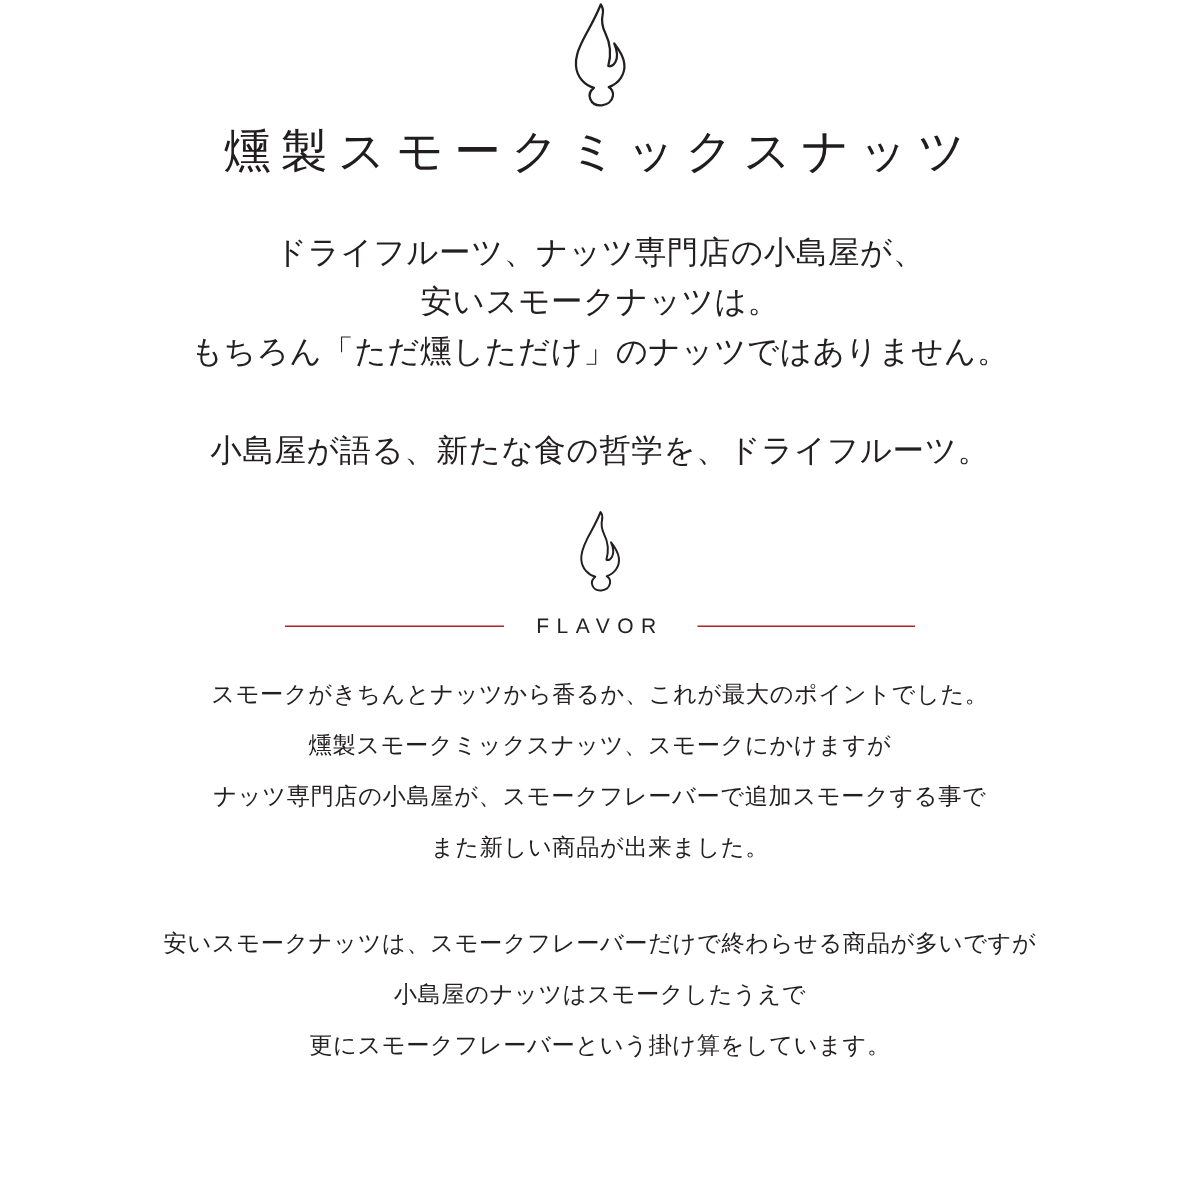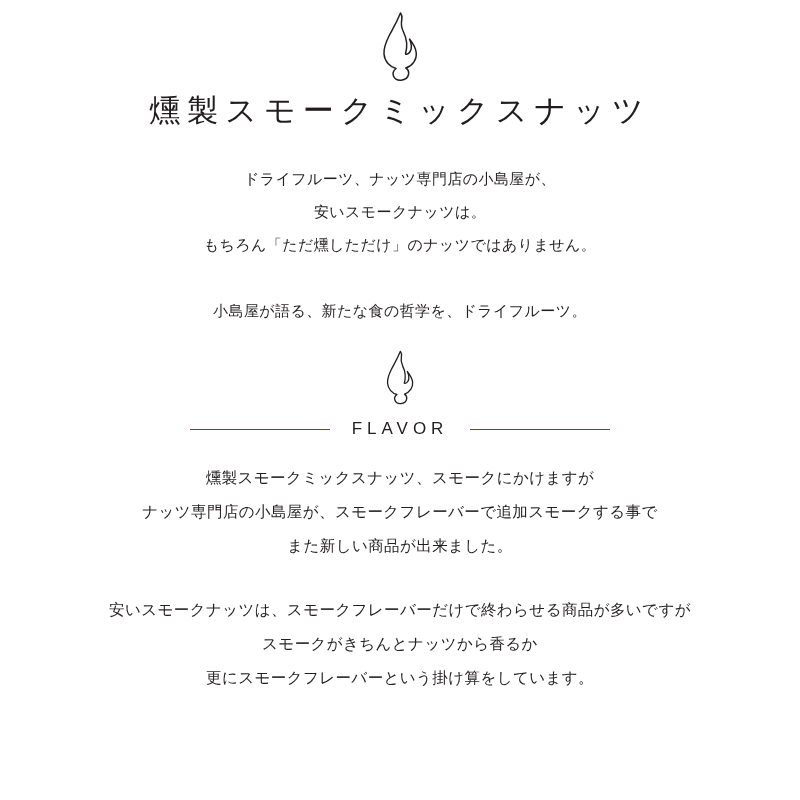--- a/index.html
+++ b/index.html
@@ -15,21 +15,20 @@
     overflow: hidden;
   }
   .page {
     width: 800px;
     height: 800px;
     position: relative;
     box-sizing: border-box;
     display: flex;
     flex-direction: column;
     align-items: center;
-    padding-top: 10px;
   }
 
   
   .flame {
     display: block;
   }
   .flame svg {
     display: block;
   }
 
@@ -41,21 +40,21 @@
     margin: 8px 0 0 0;
     text-align: center;
     color: #211d1e;
     white-space: nowrap;
   }
 
   
   .lead {
     margin-top: 30px;
     text-align: center;
-    font-size: 15px;
+    font-size: 21px;
     line-height: 33px;
     color: #231f20;
     letter-spacing: 0.4px;
   }
   .lead p {
     margin: 0;
   }
   .lead .gap {
     height: 33px;
   }
@@ -73,21 +72,21 @@
     justify-content: center;
     margin-top: 14px;
     width: 420px;
   }
   .flavor-row .rule {
     height: 1px;
     background: #b02027;
     flex: 1 1 auto;
   }
   .flavor-label {
-    font-size: 17px;
+    font-size: 14px;
     letter-spacing: 5px;
     color: #231f20;
     padding: 0 22px;
     white-space: nowrap;
   }
 
   .flavor-body {
     margin-top: 22px;
     text-align: center;
     font-size: 15.5px;
@@ -134,22 +133,23 @@
     </span>
 
     <div class="flavor-row">
       <span class="rule"></span>
       <span class="flavor-label">FLAVOR</span>
       <span class="rule"></span>
     </div>
   </div>
 
   <div class="flavor-body">
+    <p>スモークがきちんとナッツから香るか、これが最大のポイントでした。</p>
     <p>燻製スモークミックスナッツ、スモークにかけますが</p>
     <p>ナッツ専門店の小島屋が、スモークフレーバーで追加スモークする事で</p>
     <p>また新しい商品が出来ました。</p>
     <div class="gap"></div>
     <p>安いスモークナッツは、スモークフレーバーだけで終わらせる商品が多いですが</p>
-    <p>スモークがきちんとナッツから香るか</p>
+    <p>小島屋のナッツはスモークしたうえで</p>
     <p>更にスモークフレーバーという掛け算をしています。</p>
   </div>
 
 </div>
 
 </body></html>

